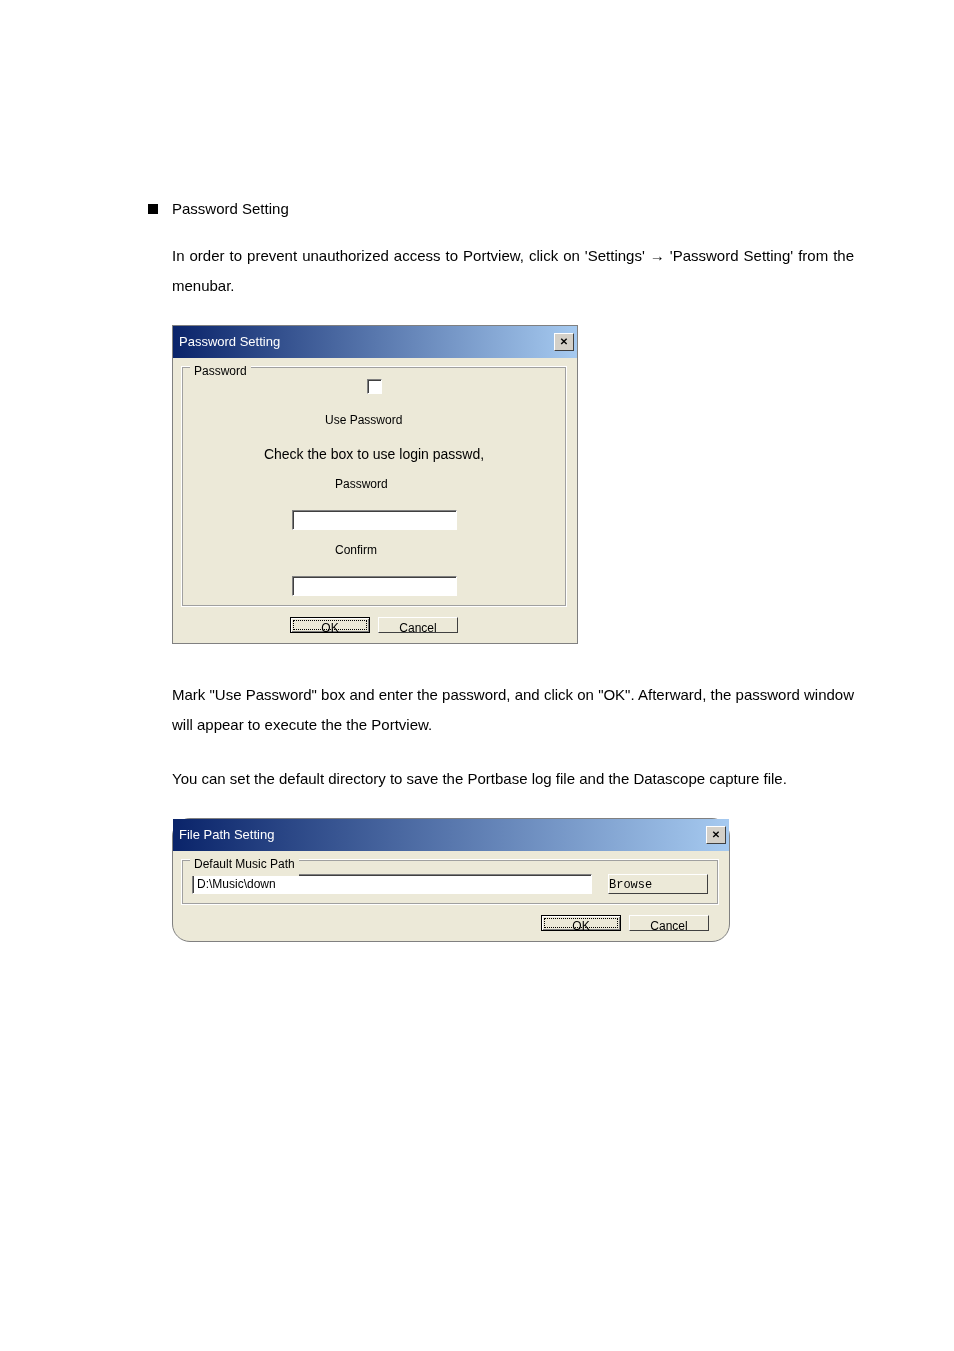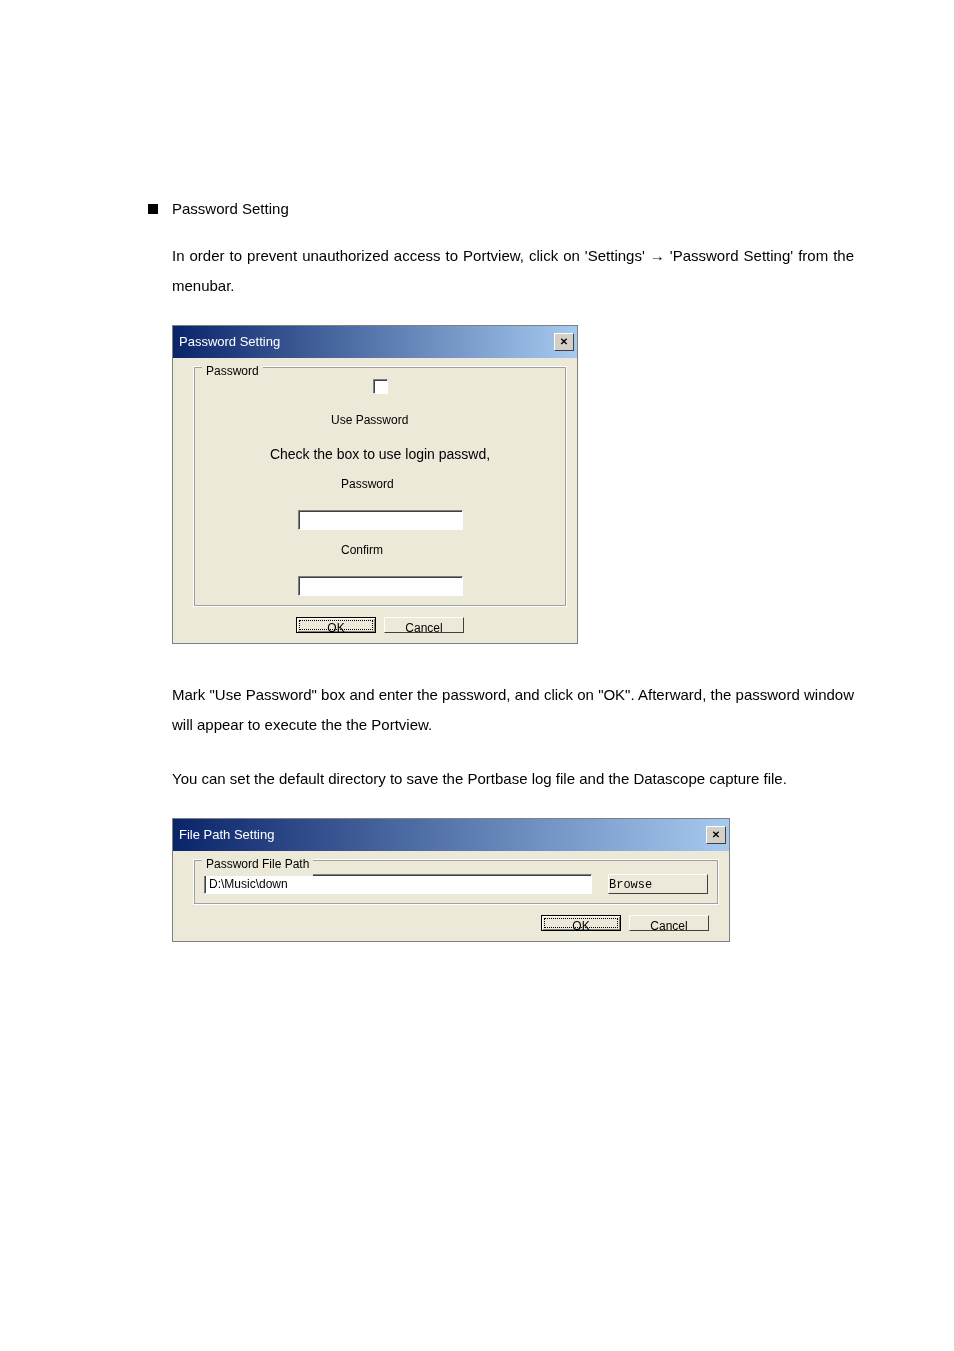--- a/index.html
+++ b/index.html
@@ -43,21 +43,21 @@
   .dialog {
     background: #ece9d8;
     border: 1px solid #808080;
     border-radius: 0;
     font-family: Tahoma, Arial, sans-serif;
     font-size: 12px;
     color: #000;
     margin: 18px 0 36px 0;
   }
   .dialog1 { width: 404px; }
-  .dialog2 { width: 556px; }
+  .dialog2 { width: 556px; border-radius: 18px; }
 
   .titlebar {
     display: flex;
     align-items: center;
     justify-content: space-between;
     background: linear-gradient(to right, #0a246a, #a6caf0);
     color: #fff;
     padding: 3px 3px 3px 6px;
     font-size: 13px;
   }
@@ -74,21 +74,21 @@
     display: flex;
     align-items: center;
     justify-content: center;
     font-size: 10px;
     font-weight: bold;
     color: #000;
     line-height: 1;
   }
 
   .dialog-body {
-    padding: 8px 10px 10px 20px;
+    padding: 8px 10px 10px 8px;
   }
 
   .groupbox {
     border: 1px solid #fff;
     box-shadow: inset 1px 1px 0 #a0a0a0, inset -1px -1px 0 #a0a0a0;
     position: relative;
     padding: 12px 10px 10px 10px;
     margin-bottom: 10px;
   }
   .group-legend {
@@ -257,21 +257,21 @@
   <div class="indent">
     <div class="dialog dialog2">
       <div class="titlebar">
         <span class="title-text">File Path Setting</span>
         <div class="closebtn">
           <span>✕</span>
         </div>
       </div>
       <div class="dialog-body">
         <div class="groupbox">
-          <div class="group-legend">Password File Path</div>
+          <div class="group-legend">Default Music Path</div>
           <div class="file-row">
             <input class="text-input" type="text" value="D:\Music\down" style="">
             <div class="file-btn">Browse</div>
           </div>
         </div>
         <div class="btn-row2">
           <div class="btn default">OK</div>
           <div class="btn">Cancel</div>
         </div>
       </div>

